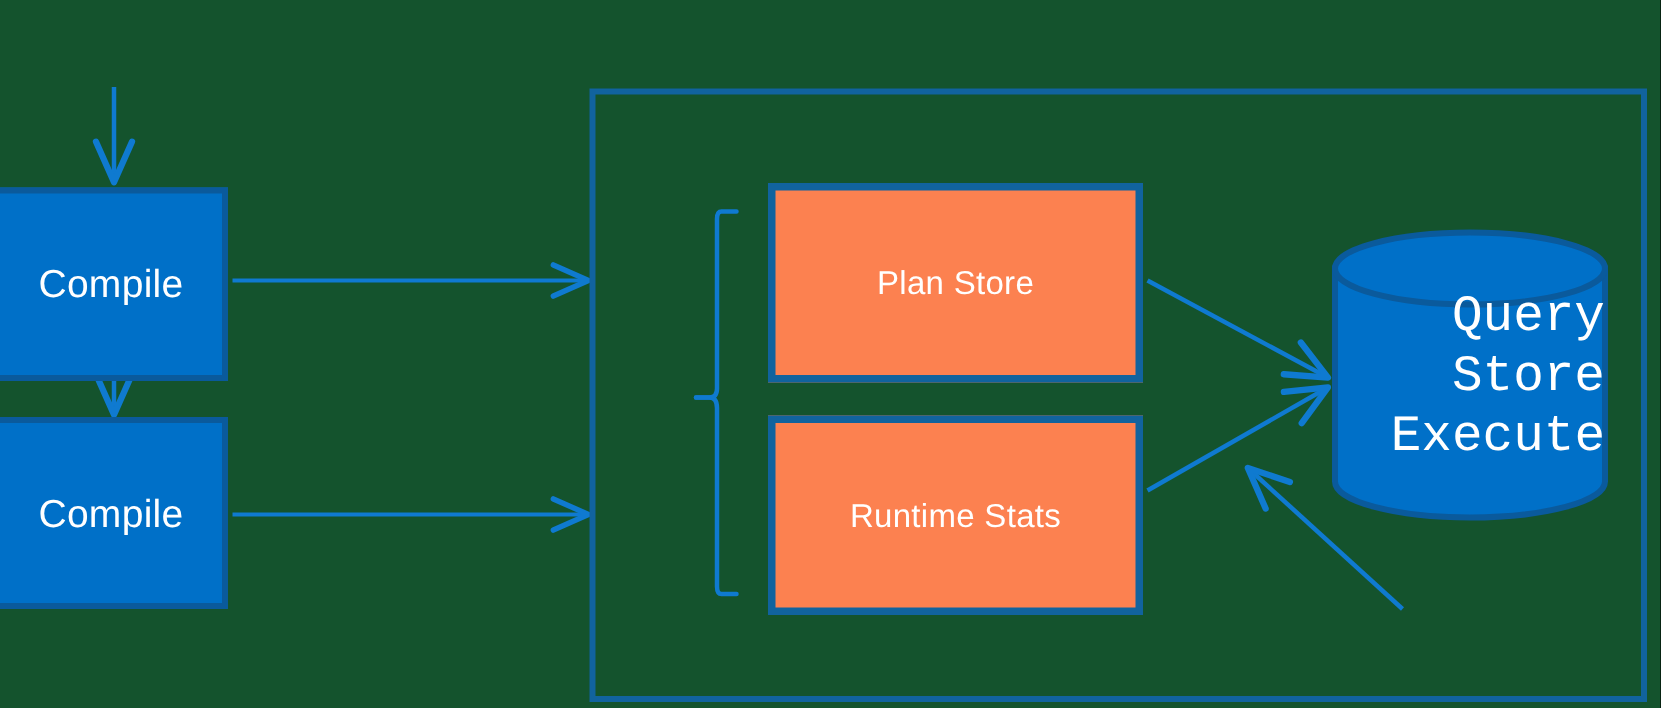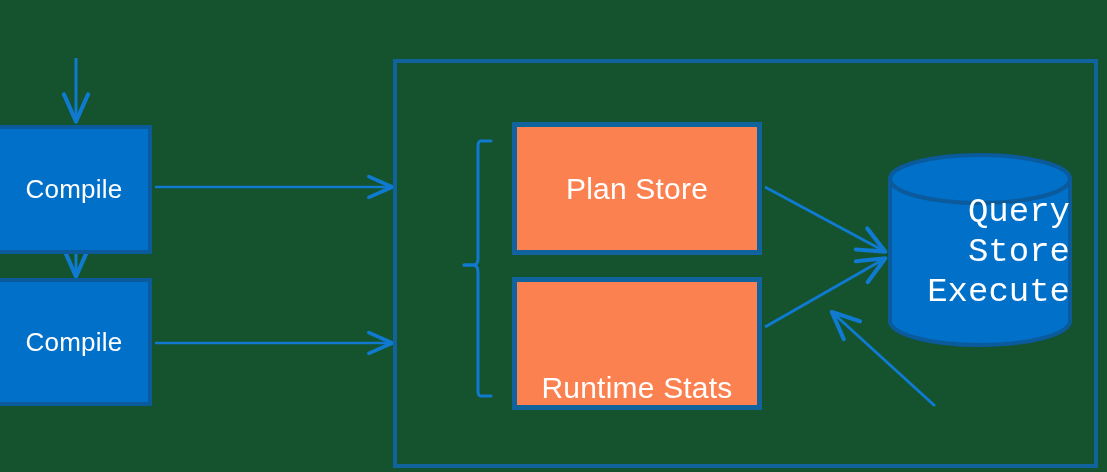--- a/index.html
+++ b/index.html
@@ -35,21 +35,21 @@
     user-select: none;
   }
   .blue-box {
     background: #0070c8;
     border: 4px solid #0a5a9c;
     font-size: 26px;
   }
   .orange-box {
     background: #fc8150;
     border: 5px solid #11639e;
-    font-size: 30px;
+    font-size: 22px;
   }
   .cyl-label {
     position: absolute;
     display: flex;
     align-items: center;
     justify-content: center;
     text-align: right;
     color: #ffffff;
     font-size: 34px;
     line-height: 1.18;
@@ -122,21 +122,21 @@
   </div>
 
   <div class="node-box blue-box" style="left:-4px; top:278px; width:156px; height:128px;">
     <span>Compile</span>
   </div>
 
   <div class="node-box orange-box" style="left:512px; top:122px; width:250px; height:133px;">
     <span>Plan Store</span>
   </div>
 
-  <div class="node-box orange-box" style="left:512px; top:277px; width:250px; height:133px;align-items:flex-end;">
+  <div class="node-box orange-box" style="left:512px; top:277px; width:250px; height:133px;">
     <span>Runtime Stats</span>
   </div>
 
   <div class="cyl-label" style="left:890px; top:212px; width:180px; height:80px;">
     <div>
       <div>Query Store</div>
       <div>Execute</div>
     </div>
   </div>
 

